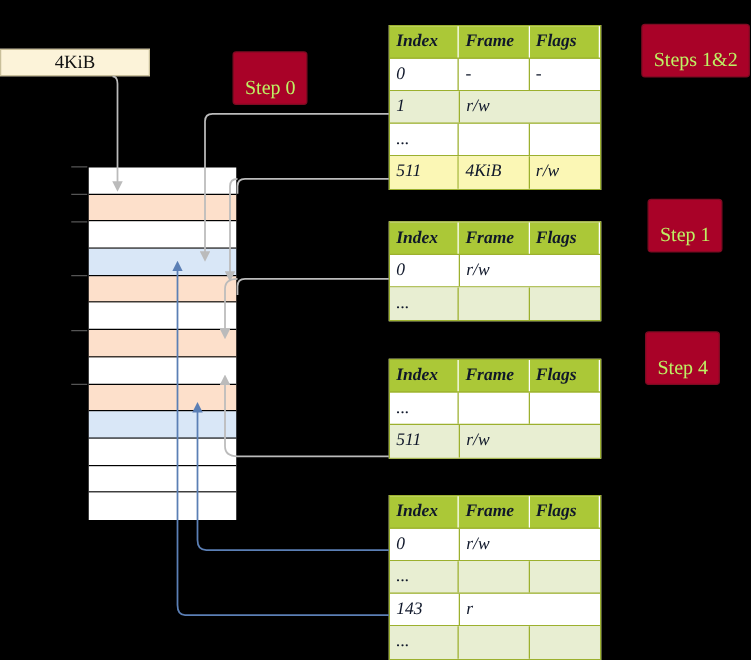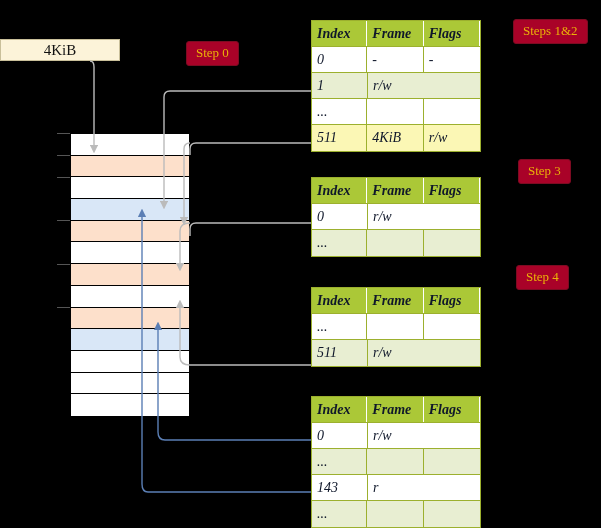--- a/index.html
+++ b/index.html
@@ -41,24 +41,24 @@
     line-height: 20px;
     text-align: center;
   }
 
   
   .badge {
     position: absolute;
     background: #a90228;
     border: 1px solid #7d0b22;
     border-radius: 3px;
-    color: #eab308;
-    font-size: 13px;
+    color: #bef264;
+    font-size: 16px;
     line-height: 18px;
-    padding: 2px 9px 3px 9px;
+    padding: 20px 9px 3px 9px;
     text-align: center;
     white-space: nowrap;
     box-sizing: border-box;
   }
   .badge.b-steps12 { left: 513px; top: 19px; }
   .badge.b-step0   { left: 186px; top: 41px; }
   .badge.b-step3   { left: 518px; top: 159px; }
   .badge.b-step4   { left: 516px; top: 265px; }
 
   
@@ -143,21 +143,21 @@
     <span>4KiB</span>
   </div>
 
   <div class="badge b-steps12">
     <span>Steps 1&amp;2</span>
   </div>
   <div class="badge b-step0">
     <span>Step 0</span>
   </div>
   <div class="badge b-step3">
-    <span>Step 3</span>
+    <span>Step 1</span>
   </div>
   <div class="badge b-step4">
     <span>Step 4</span>
   </div>
 
   <div class="tick" style="top:133px;"></div>
   <div class="tick" style="top:155px;"></div>
   <div class="tick" style="top:177px;"></div>
   <div class="tick" style="top:220px;"></div>
   <div class="tick" style="top:264px;"></div>

